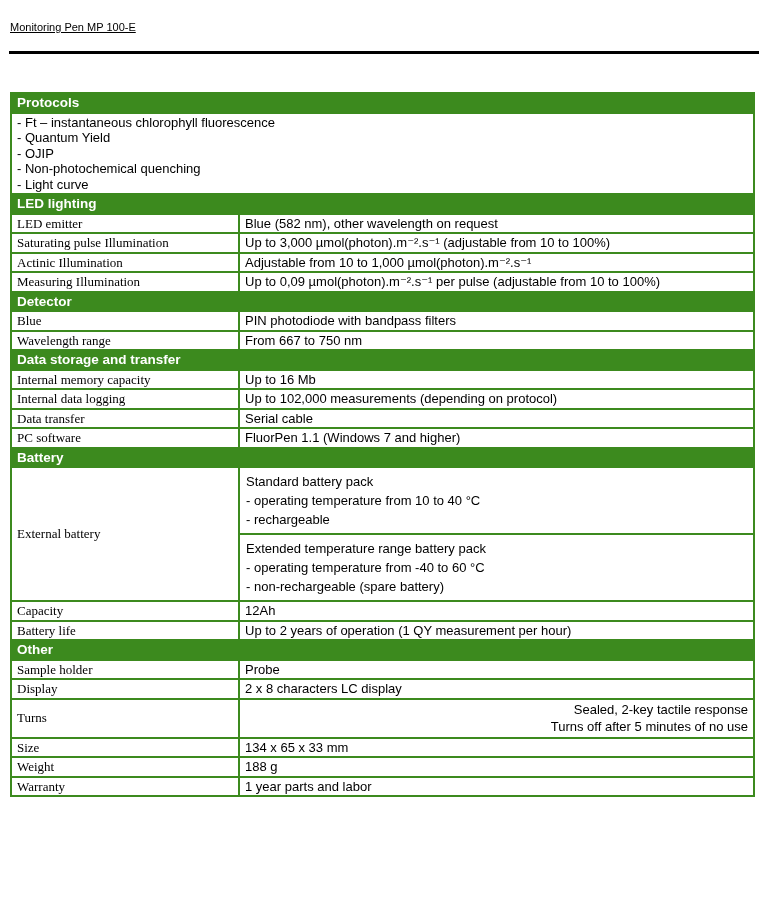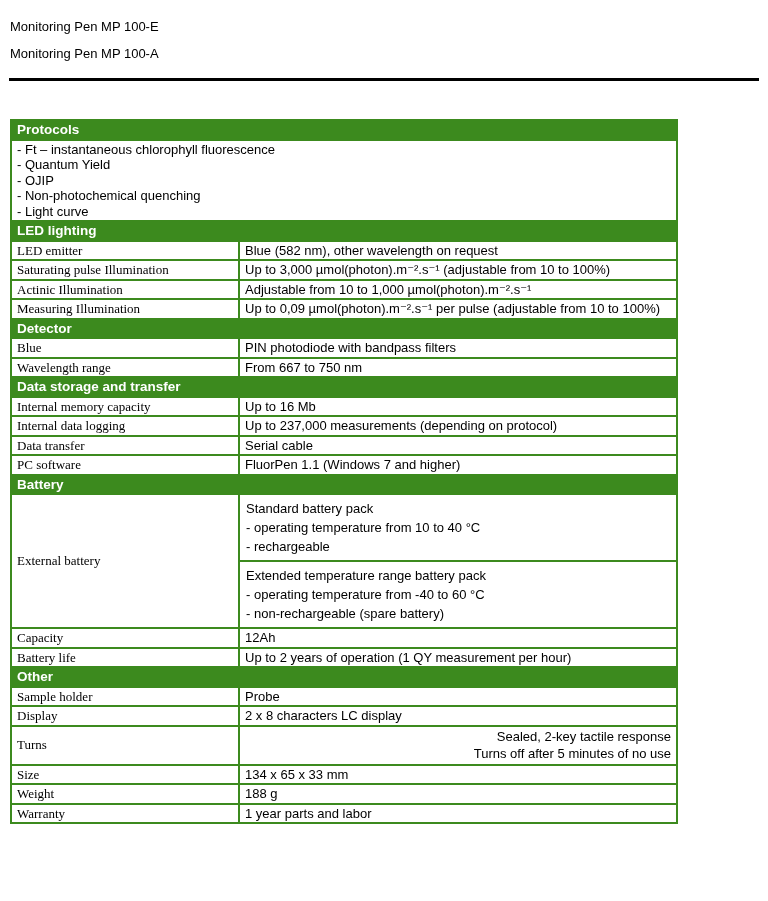--- a/index.html
+++ b/index.html
@@ -10,30 +10,30 @@
     background:#ffffff; color:#000;
     font-family:"Liberation Sans","DejaVu Sans",sans-serif;
   }
   .page { padding:19px 13px 0 10px; }
 
   .doc-title {
     font-size:16px; font-weight:bold; letter-spacing:0.2px;
     margin:0 0 22px 0;
   }
   .product-line {
-    font-size:13px; margin:0 0 11px 0; line-height:16px;
+    font-size:11px; margin:0 0 11px 0; line-height:16px;text-decoration:underline;
   }
   .rule {
     height:3px; background:#000; width:750px; border:none;
     margin:16px 0 0 -1px;
   }
 
   table.spec {
     border-collapse:collapse; table-layout:fixed;
-    width:668px; margin-top:38px;
+    width:745px; margin-top:38px;
     font-size:13px;
   }
   table.spec td {
     border:2px solid var(--green);
     padding:1px 5px;
     line-height:15.5px;
     vertical-align:middle;
     white-space:pre-line;
     overflow:hidden;
   }
@@ -54,21 +54,20 @@
     line-height:19px;
     vertical-align:middle;
   }
   td.value-cell.multiline { line-height:17.5px;text-align:right; }
 </style>
 </head>
 <body>
 
 <div class="page">
   <p class="product-line">Monitoring Pen MP 100-E</p>
-  <p class="product-line">Monitoring Pen MP 100-A</p>
   <div class="rule"></div>
 
   <table class="spec" id="spec-table">
     <colgroup>
       <col style="width:228px">
       <col>
     </colgroup>
   <tbody>
         <tr>
           <td colspan="2" class="sec-header">Protocols</td>
@@ -114,21 +113,21 @@
       <tbody>
         <tr>
           <td colspan="2" class="sec-header">Data storage and transfer</td>
         </tr>
         <tr>
           <td class="label-cell" rowspan="1">Internal memory capacity</td>
           <td class="value-cell">Up to 16 Mb</td>
         </tr>
         <tr>
           <td class="label-cell" rowspan="1">Internal data logging</td>
-          <td class="value-cell">Up to 237,000 measurements (depending on protocol)</td>
+          <td class="value-cell">Up to 102,000 measurements (depending on protocol)</td>
         </tr>
         <tr>
           <td class="label-cell" rowspan="1">Data transfer</td>
           <td class="value-cell">Serial cable</td>
         </tr>
         <tr>
           <td class="label-cell" rowspan="1">PC software</td>
           <td class="value-cell">FluorPen 1.1 (Windows 7 and higher)</td>
         </tr>
       </tbody>

